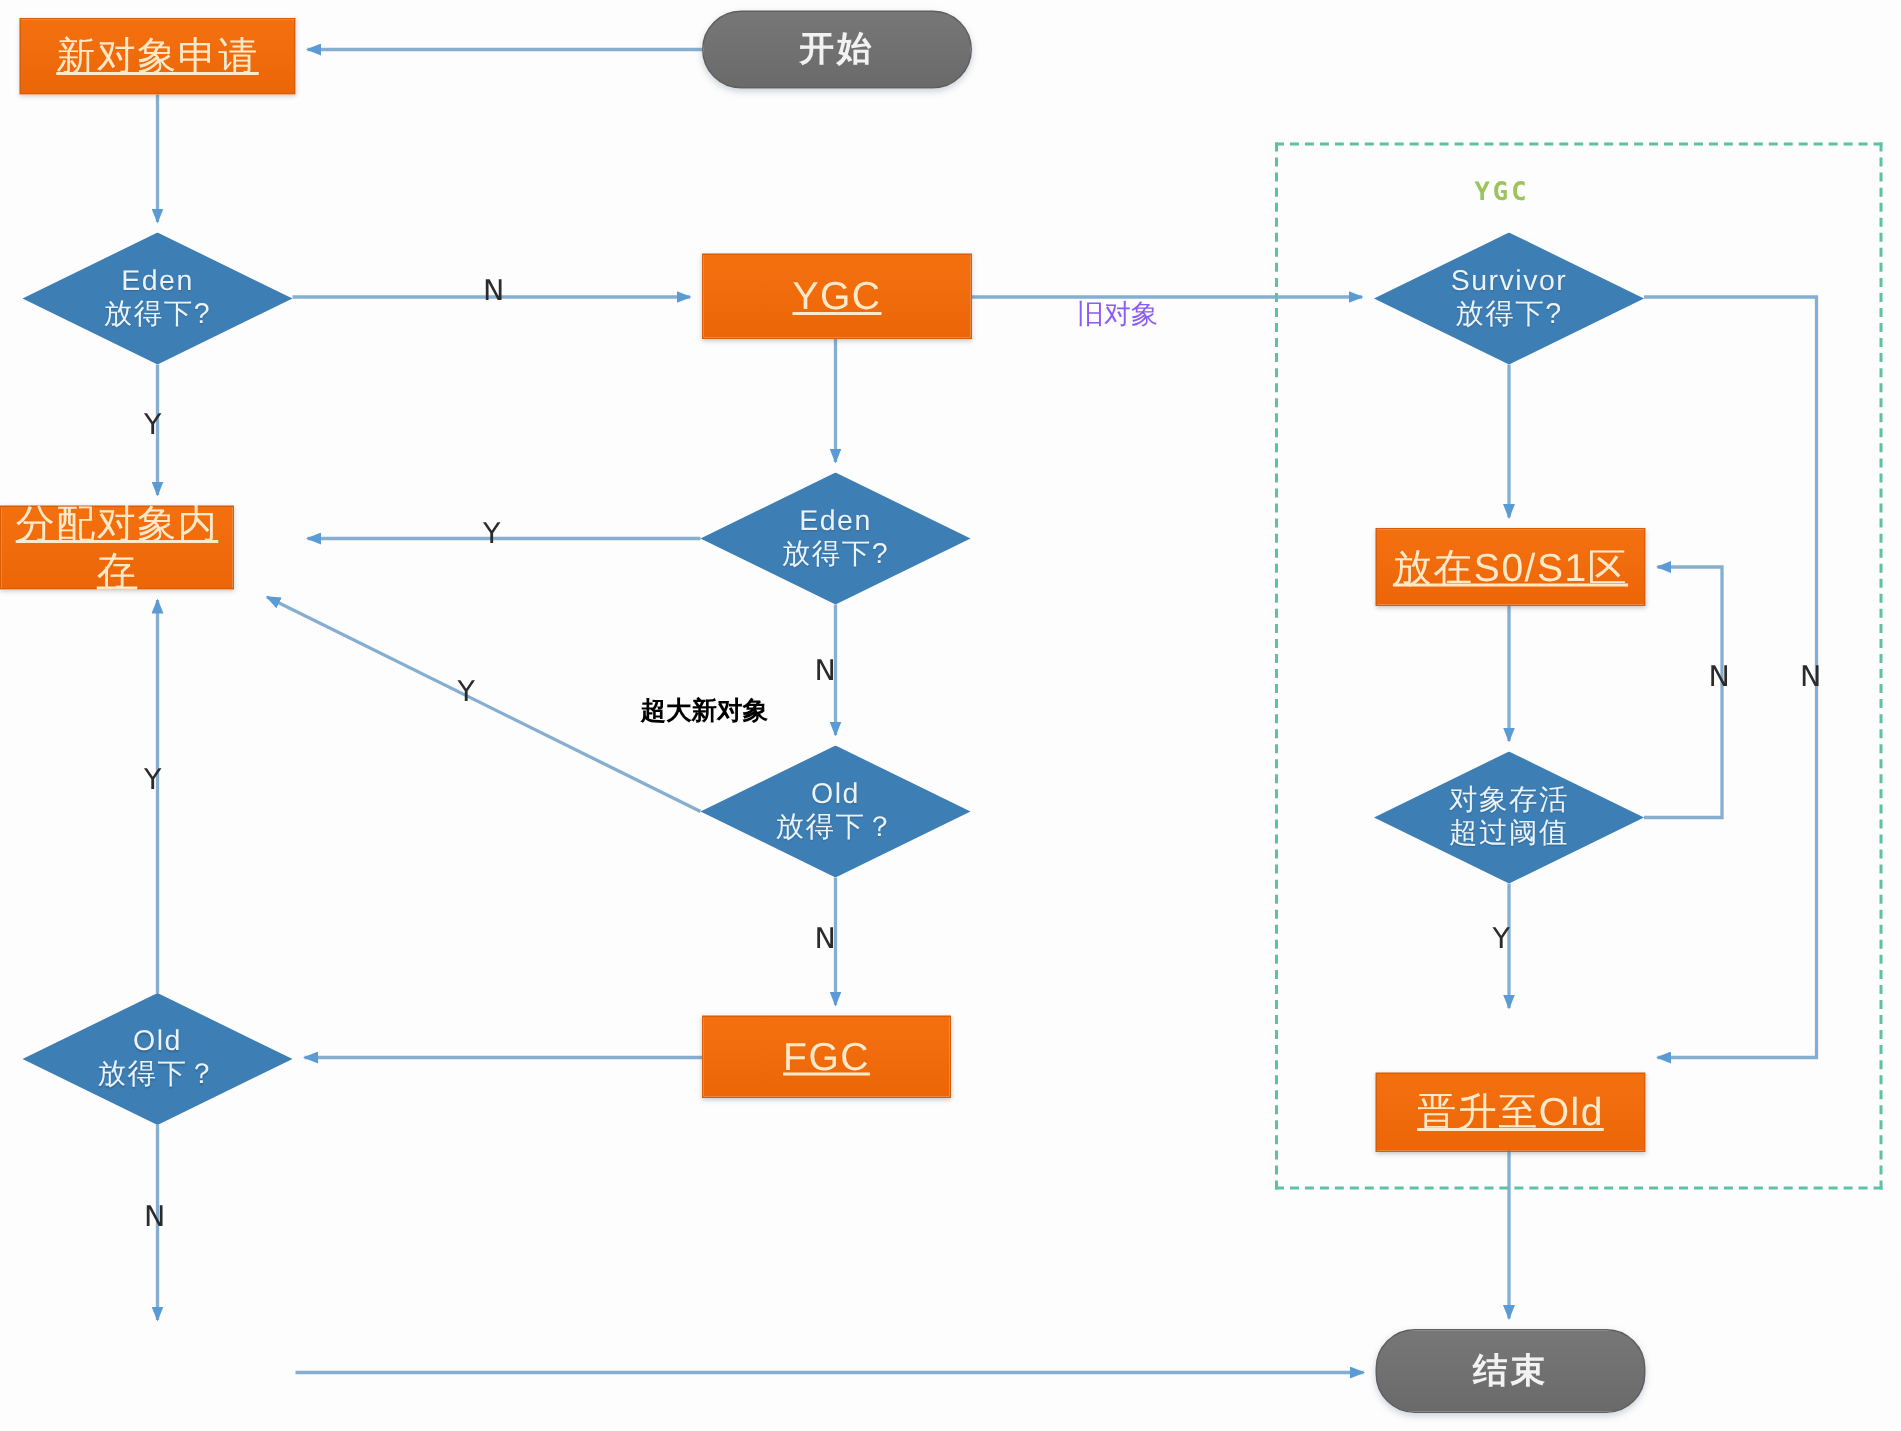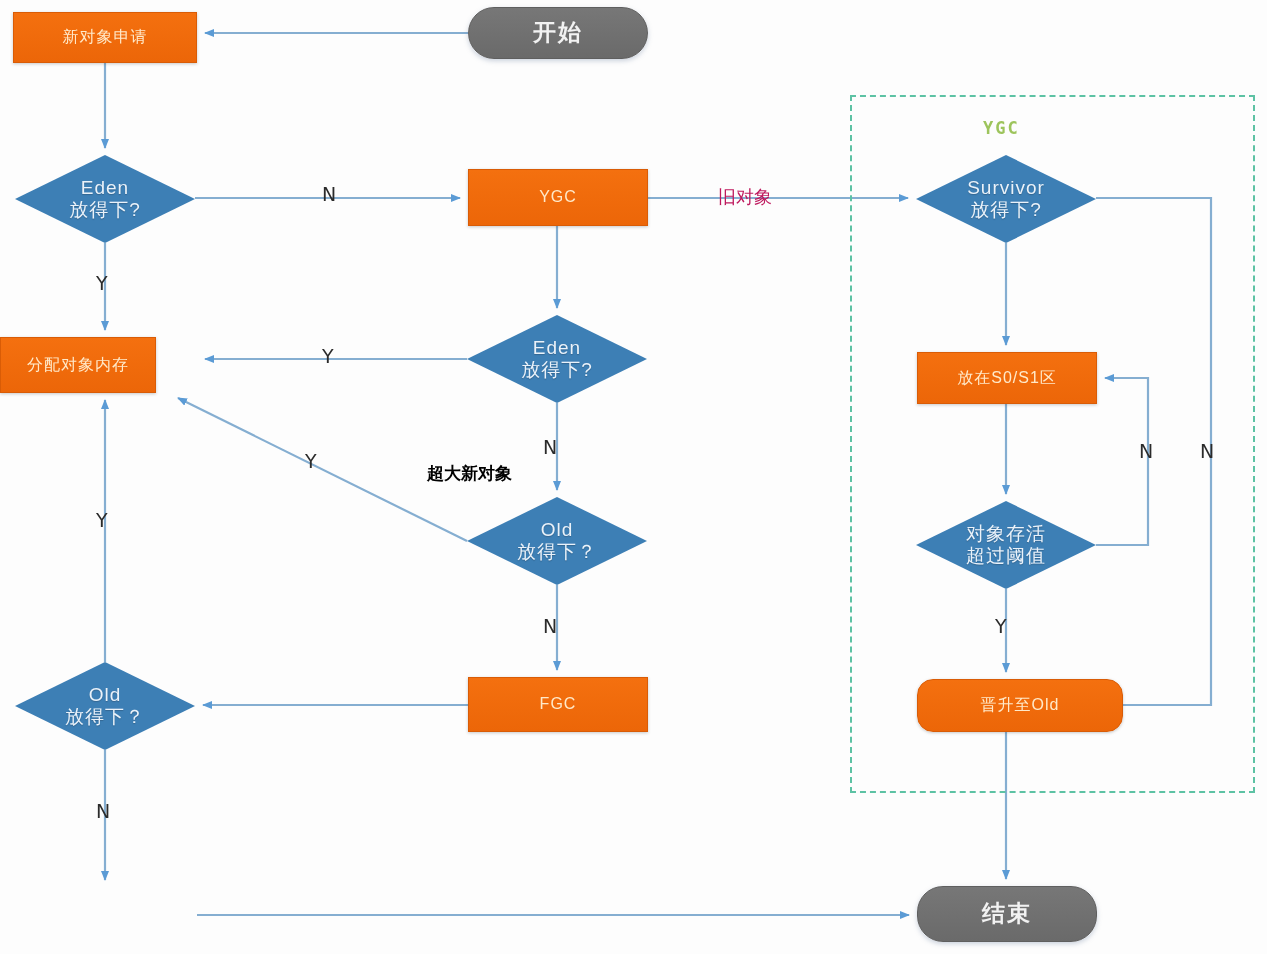--- a/index.html
+++ b/index.html
@@ -36,23 +36,24 @@
     justify-content: center;
     text-align: center;
     line-height: 1.18;
   }
 
   .node-rect {
     background: #f26b0f;
     background: linear-gradient(180deg,#f4700f 0%, #ec6608 100%);
     color: #ffe9c9;
     border: 1px solid #d95c06;
-    font-size: 16px;
+    font-size: 26px;
     letter-spacing: 1px;
     box-shadow: 0 1px 3px rgba(80,80,80,0.30);
+    text-decoration: underline;
   }
 
   .node-term {
     background: #6f6f6f;
     background: linear-gradient(180deg,#777777 0%, #6a6a6a 100%);
     color: #f2f2f2;
     border: 1px solid #5f5f5f;
     border-radius: 26px;
     font-size: 23px;
     letter-spacing: 2px;
@@ -104,21 +105,22 @@
     font-family: "DejaVu Sans", "Liberation Sans", sans-serif;
     white-space: nowrap;
   }
   .edge-label.strong {
     font-weight: bold;
     font-size: 17px;
     color: #000000;
   }
   .edge-label.cjk {
     font-size: 18px;
-    color: #be185d;
+    color: #8b5cf6;
+    margin-top: 12px;
   }
 </style>
 </head>
 <body>
 
 <div id="canvas">
 
   <svg id="edges" viewBox="0 0 1267 954" xmlns="http://www.w3.org/2000/svg">
     <defs>
       <marker id="ah" markerWidth="10" markerHeight="8" refX="9" refY="4" orient="auto" markerUnits="userSpaceOnUse">
@@ -225,33 +227,33 @@
   </div>
 
   <div class="node node-diamond" style="left:916px; top:501px; width:180px; height:88px;text-align:right;">
     <svg class="dia-shape" viewBox="0 0 180 88" preserveAspectRatio="none">
       <polygon points="90,0 180,44 90,88 0,44" fill="#3d7fb5"></polygon>
     </svg>
     <span class="dia-label">对象存活
 超过阈值</span>
   </div>
 
-  <div class="node node-rect" style="left:468px; top:677px; width:180px; height:55px;">
+  <div class="node node-rect" style="left:468px; top:677px; width:166px; height:55px;">
     <span>FGC</span>
   </div>
 
   <div class="node node-diamond" style="left:15px; top:662px; width:180px; height:88px;">
     <svg class="dia-shape" viewBox="0 0 180 88" preserveAspectRatio="none">
       <polygon points="90,0 180,44 90,88 0,44" fill="#3d7fb5"></polygon>
     </svg>
     <span class="dia-label">Old
 放得下？</span>
   </div>
 
-  <div class="node node-rect" style="left:917px; top:679px; width:206px; height:53px;border-radius:16px;">
+  <div class="node node-rect" style="left:917px; top:715px; width:180px; height:53px;">
     <span>晋升至Old</span>
   </div>
 
 
   <div class="node node-term" style="left:917px; top:886px; width:180px; height:56px;">
     <span>结束</span>
   </div>
 
   <div class="edge-label" style="left:322px; top:183px;">N</div>
   <div class="edge-label" style="left:96px; top:272px;">Y</div>

